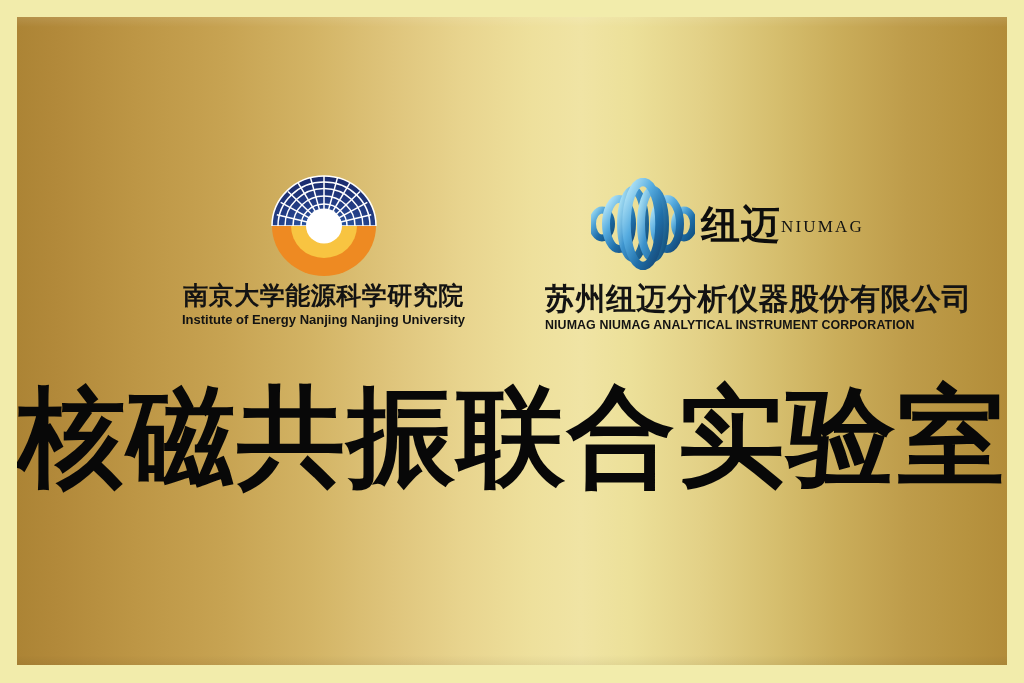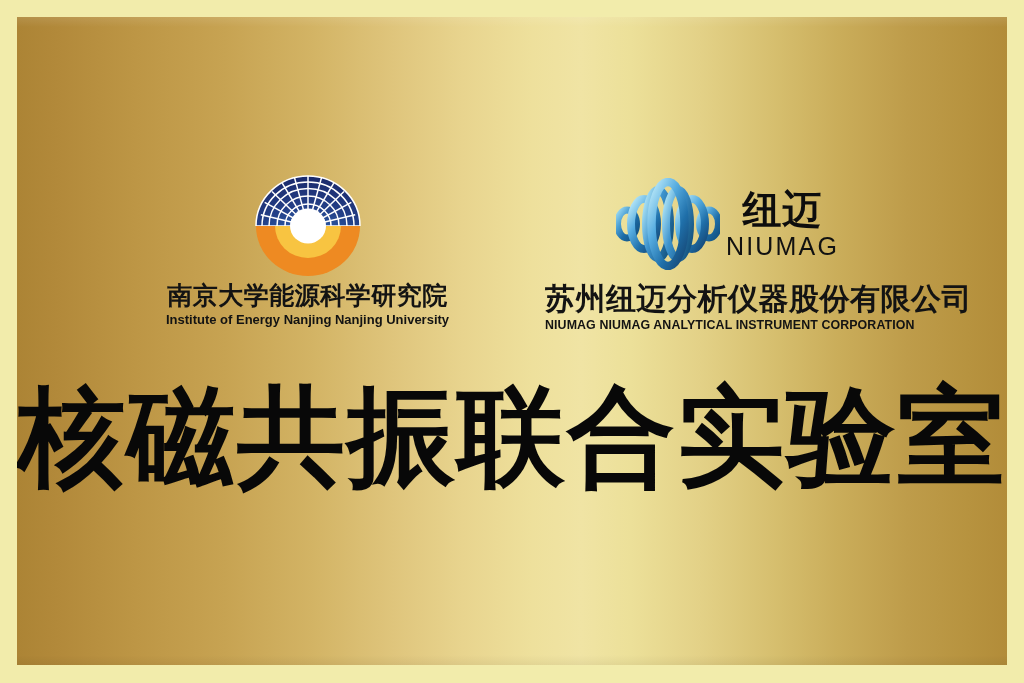--- a/index.html
+++ b/index.html
@@ -63,21 +63,21 @@
     top: 148px;
     left: 0;
     width: 100%;
     height: 190px;
   }
 
   .logo-block {
     position: absolute;
     text-align: center;
   }
-  .logo-block.left  { left: 143px;  width: 295px; }
+  .logo-block.left  { left: 159px;  width: 295px; }
   .logo-block.right { left: 528px;  width: 365px; }
 
   .mark-area {
     height: 118px;
     display: flex;
     align-items: center;
     justify-content: center;
   }
 
   
@@ -87,36 +87,36 @@
 
   
   .niumag-lockup {
     display: flex;
     align-items: center;
     justify-content: center;
     gap: 6px;
   }
   .niumag-wordmark {
     display: flex;
-    flex-direction: column;
+    flex-direction: row;
     align-items: center;
     line-height: 1;
     justify-content: flex-end;
   }
   .niumag-cn {
     font-family: "DejaVu Sans", "Liberation Sans", sans-serif;
     font-size: 39px;
     font-weight: 700;
     color: #0d0d0d;
     letter-spacing: 1px;
     line-height: 1;
   }
   .niumag-en {
-    font-family: Liberation Sans, sans-serif;
-    font-size: 25px;
+    font-family: Liberation Serif, serif;
+    font-size: 17px;
     font-weight: 400;
     color: #111111;
     letter-spacing: 2.2px;
     margin-top: 5px;
     line-height: 1;
   }
 
   
   .org-cn {
     font-family: "DejaVu Sans", "Liberation Sans", sans-serif;

